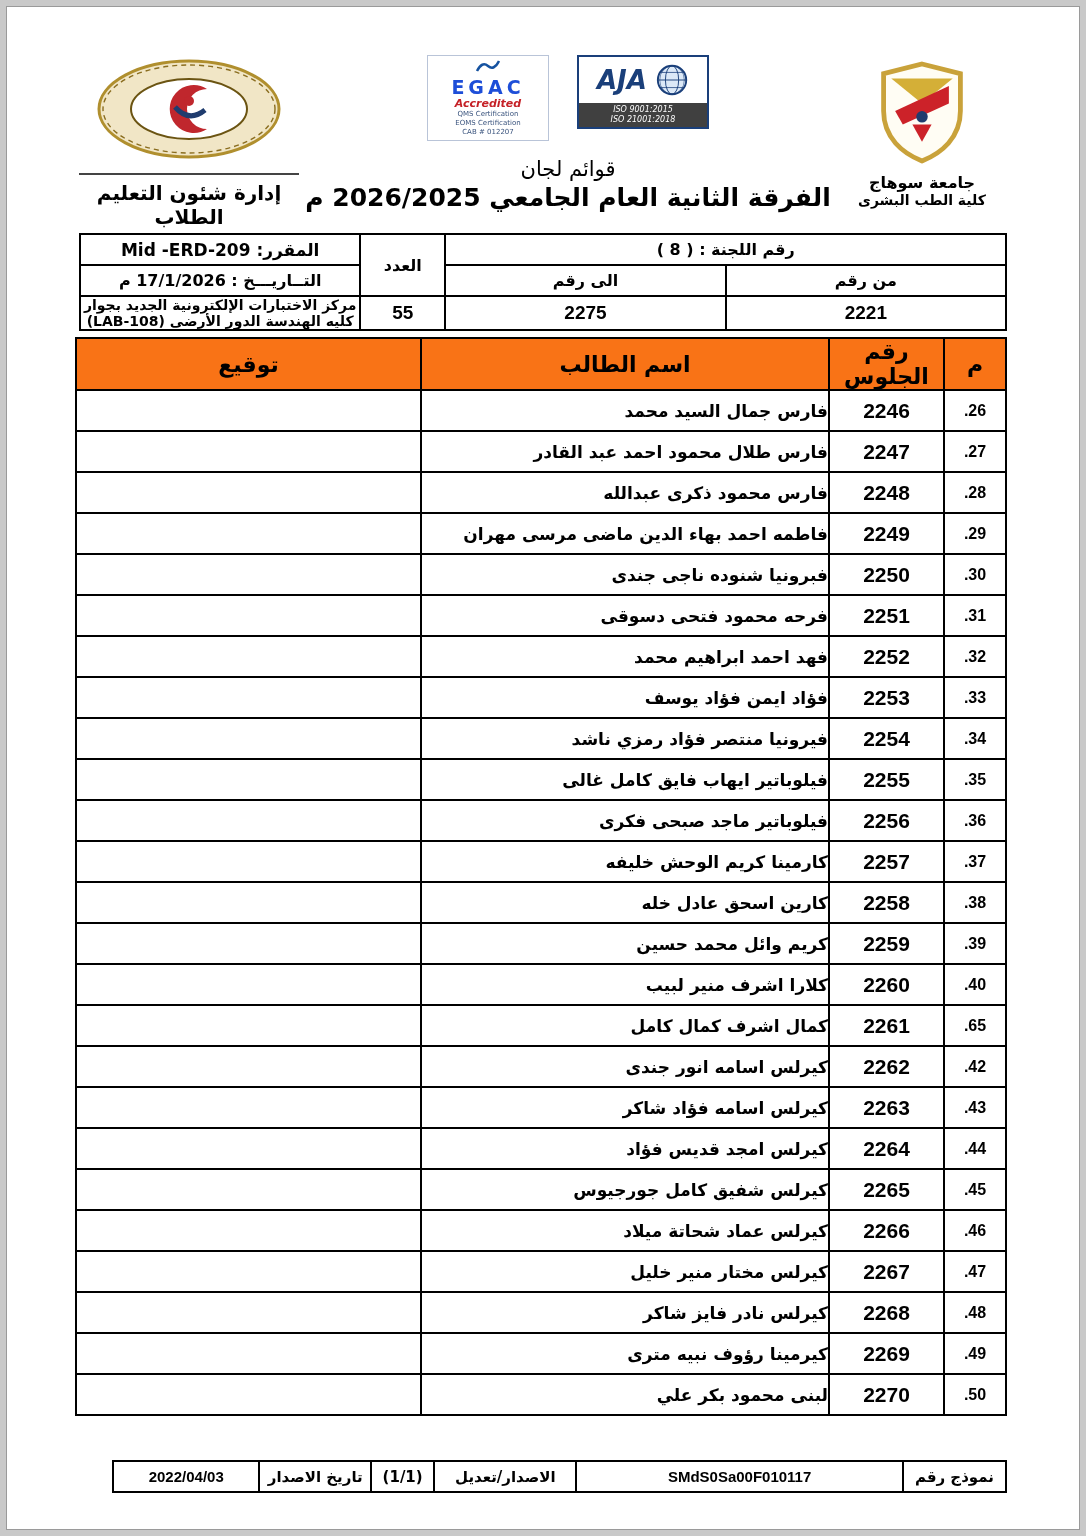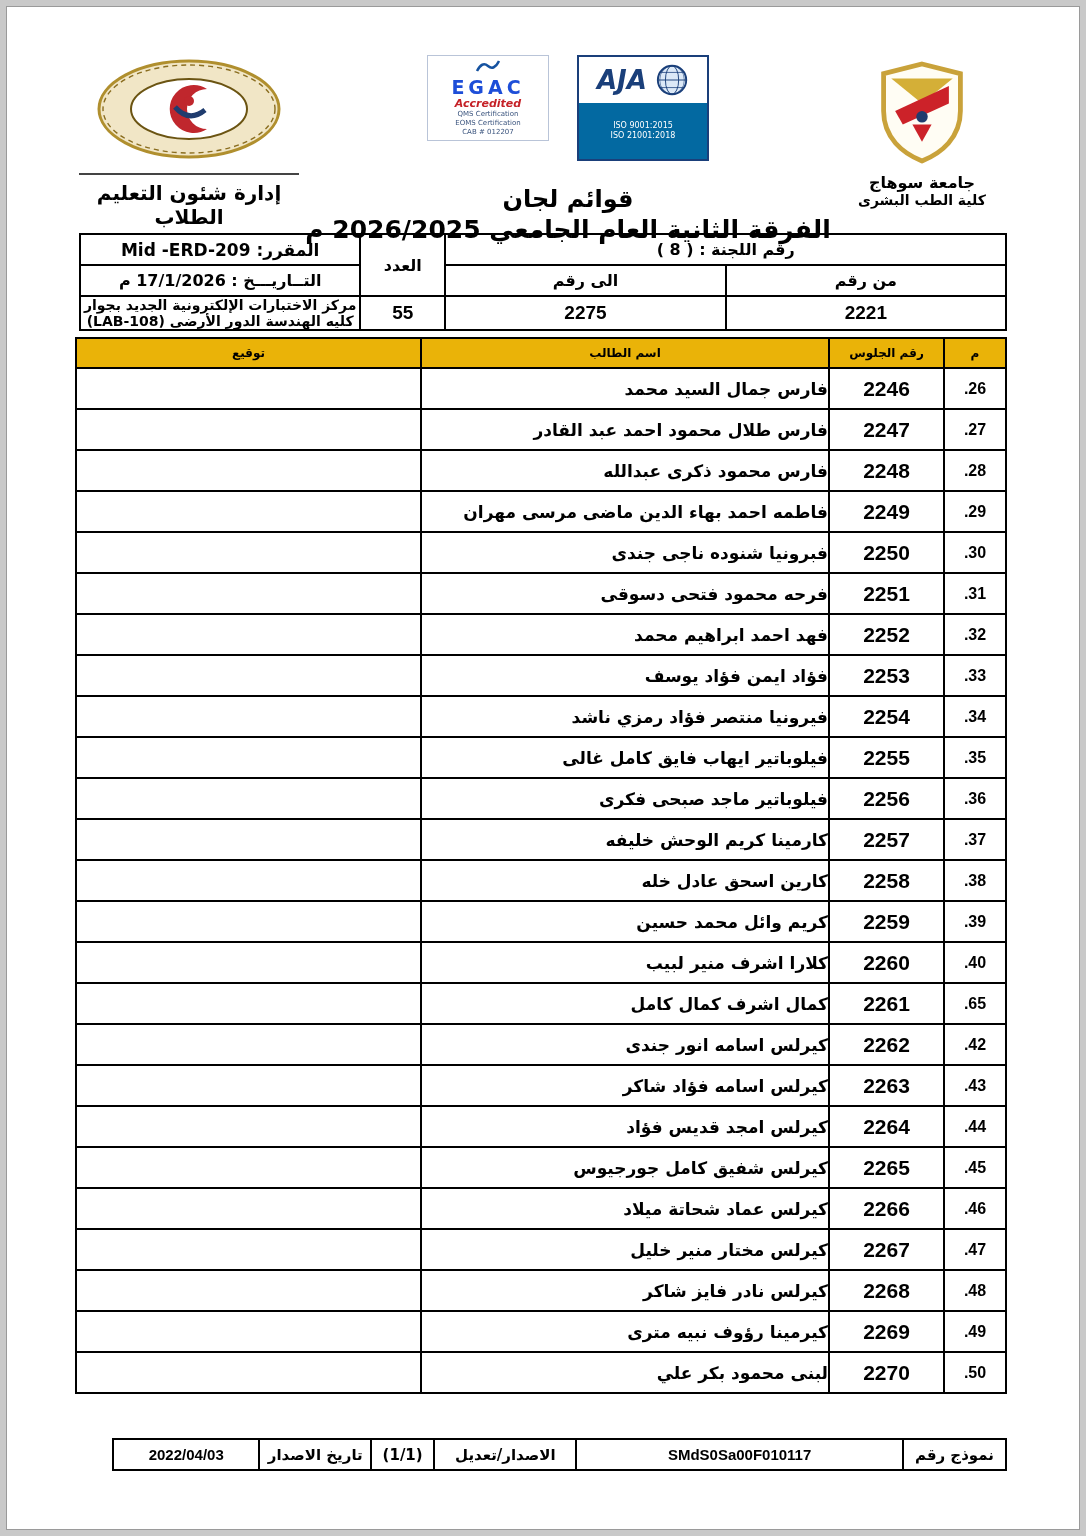--- a/index.html
+++ b/index.html
@@ -19,42 +19,42 @@
   .center-block { flex:1; text-align:center; padding-top:6px; }
   .cert-row { display:flex; direction:ltr; justify-content:center; gap:28px; align-items:flex-start; }
   .cert { background:#fff; }
   .egac { width:122px; border:1px solid #b9c4d8; padding:2px 2px 3px; text-align:center; }
   .egac-name { color:#1d4ed8; font-weight:bold; font-size:19px; letter-spacing:4px; line-height:20px;text-align:center; }
   .egac-acc { color:#c52127; font-style:italic; font-weight:bold; font-size:11px; line-height:13px; }
   .egac-small { color:#39537d; font-size:7px; line-height:9px; }
   .aja { width:132px; border:2px solid #1a3f7a; text-align:center; }
   .aja-top { display:flex; align-items:center; justify-content:center; gap:8px; padding:4px 18px; background:#fff; }
   .aja-name { color:#1a3f7a; font-weight:bold; font-style:italic; font-size:26px; }
-  .aja-band { background:#0369a1; color:#fff; font-size:8px; line-height:10px; padding:18px 0; }
-  .doc-title1 { font-weight:bold; font-size:24px; margin-top:24px; }
+  .aja-band { background:#404040; color:#fff; font-size:8px; line-height:10px; padding:2px 0;font-style:italic; }
+  .doc-title1 { font-weight:normal; font-size:21px; margin-top:16px; }
   .doc-title2 { font-weight:bold; font-size:25px; margin-top:2px; }
   .admin-block { width:220px; text-align:center; padding-top:8px; }
   .admin-label { font-weight:bold; font-size:20px; border-top:2px solid #444; margin-top:8px; padding-top:6px; }
 
   
   table { border-collapse:collapse; width:100%; table-layout:fixed; }
   td,th { border:2px solid #000; text-align:center; vertical-align:middle; font-weight:bold; overflow:hidden; }
 
   
   .info-table { margin-top:6px; }
   .info-table td { height:31px; font-size:16px; }
   .info-table .c-from, .info-table .c-to { width:105px; }
   .info-table .c-count { width:85px; }
   .info-table .c-val { font-size:19px; font-family:"Liberation Sans","DejaVu Sans",sans-serif; }
   .info-table .c-course { font-size:17px;border-radius:11px; }
   .info-table .c-loc { font-size:14px; }
 
   
   .main-table { margin-top:6px; }
-  .main-table th { background:#eab308; height:30px; font-size:12px; }
+  .main-table th { background:#f97316; height:40px; font-size:22px; }
   .main-table td { height:41px; }
   .col-num  { width:62px; }
   .col-seat { width:115px; }
   .col-name { width:408px; }
   .col-sign { width:345px; }
   td.col-num  { font-size:16px; font-family:"Liberation Sans","DejaVu Sans",sans-serif; }
   td.col-seat { font-size:21px; font-family:"Liberation Sans","DejaVu Sans",sans-serif; }
   td.col-name { font-size:17px;text-align:right; }
 
   

